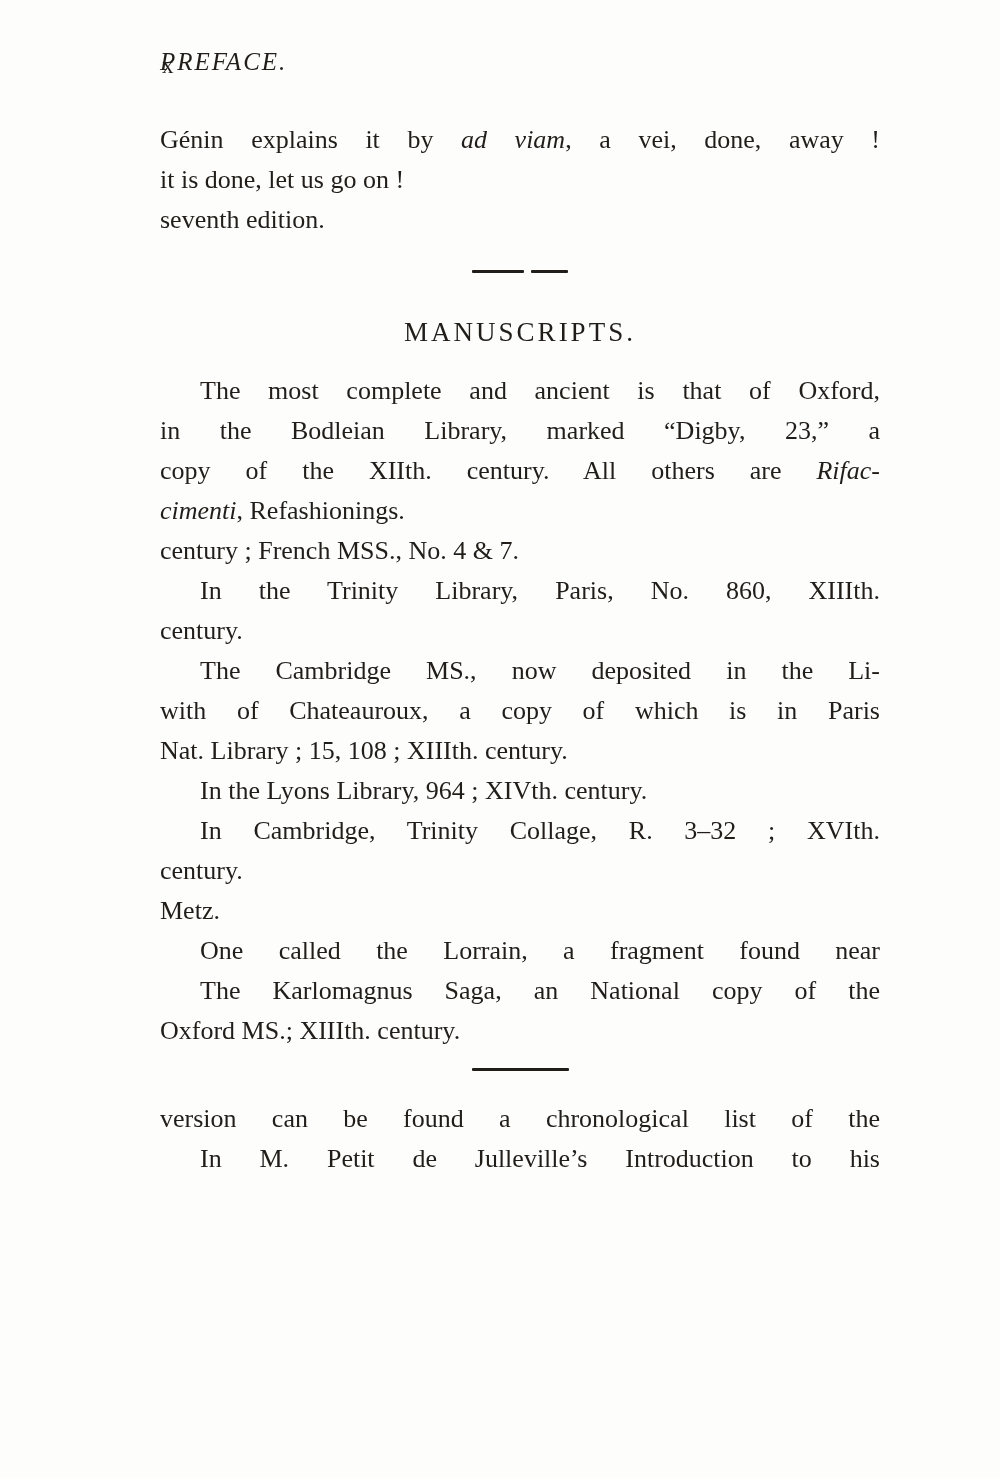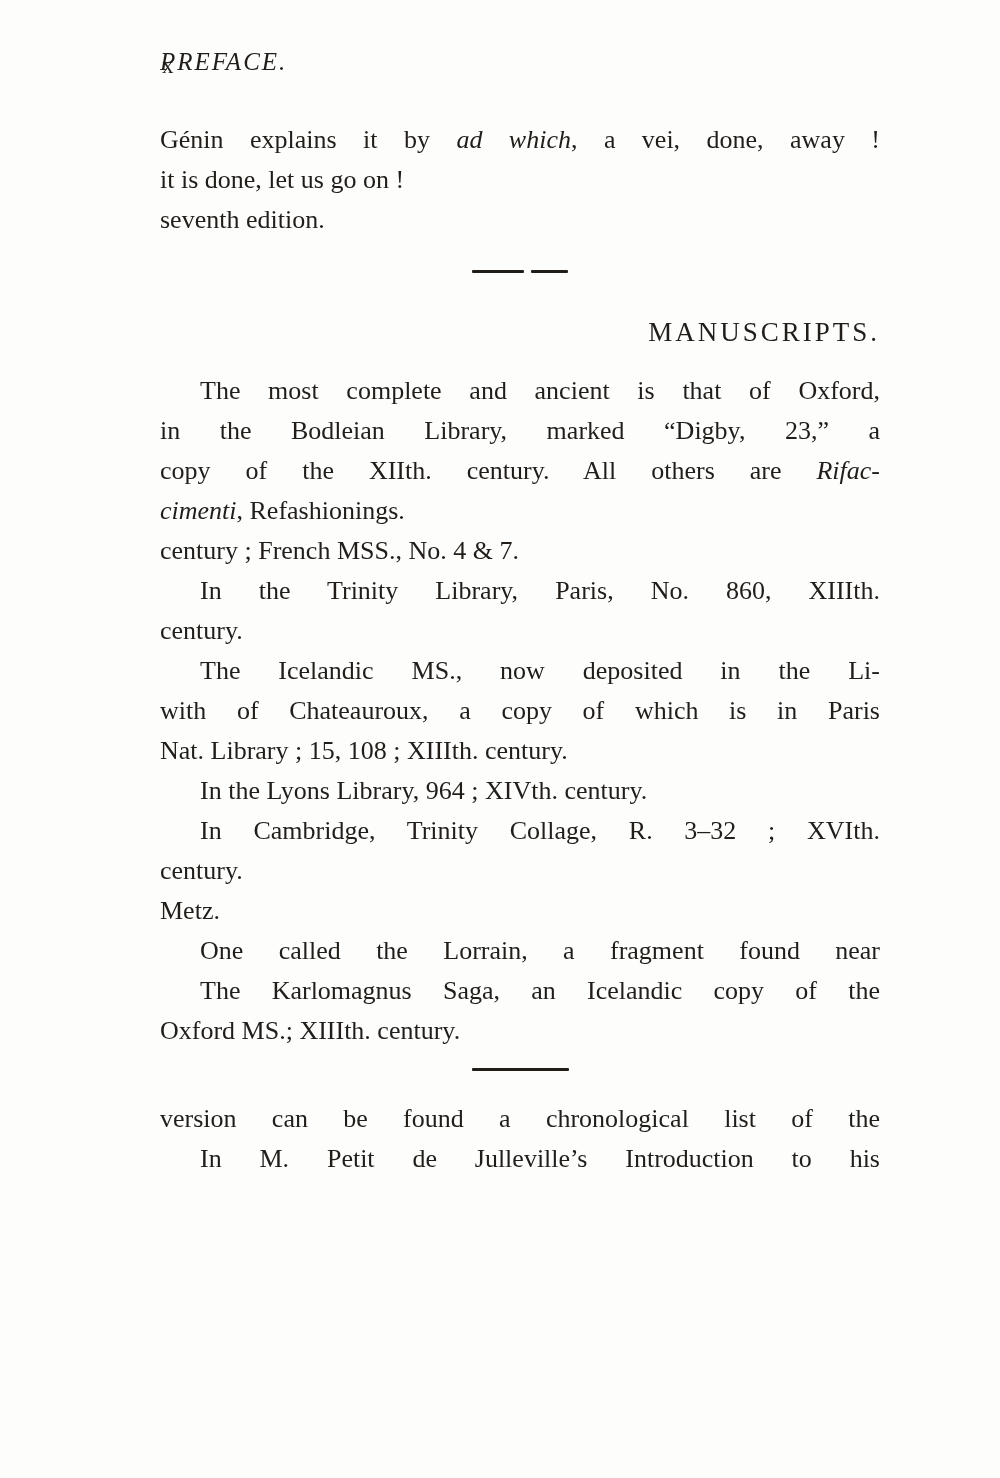--- a/index.html
+++ b/index.html
@@ -21,41 +21,41 @@
 
   .body-text { position:absolute; top:120px; left:160px; width:720px; }
 
   .para { margin:0; padding:0; font-size:26px; }
   .line { display:block; height:40px; line-height:40px; }
   .line.j { text-align:justify; text-align-last:justify; }
   .line.indent { text-indent:40px; }
   .it { font-style:italic; }
 
   .section-heading {
-    margin:0; padding:42px 0 22px; text-align:right;
+    margin:0; padding:42px 0 22px; text-align:center;
     font-weight:normal; font-size:27px; letter-spacing:3px; line-height:34px;
   }
 
   .divider { display:flex; justify-content:center; align-items:flex-end; gap:7px; }
   .divider.split  { padding:30px 0 0; }
   .divider.single { padding:17px 0 28px; }
   .divider .bar { display:inline-block; height:3px; background:var(--ink); border-radius:1px; }
   .bar-a { width:52px; } .bar-b { width:37px; } .bar-c { width:97px; }
 </style>
 </head>
 <body>
 
 <div class="page">
   <div class="running-head">
     <span class="folio">x</span>
     <span class="head-title">PREFACE.</span>
   </div>
   <div class="body-text">
       <p class="para">
-        <span class="line j"><span>Génin explains it by </span><span class="it">ad which</span><span>, a vei, done, away !</span></span>
+        <span class="line j"><span>Génin explains it by </span><span class="it">ad viam</span><span>, a vei, done, away !</span></span>
         <span class="line"><span>it is done, let us go on !</span></span>
       </p>
       <p class="para">
         <span class="line"><span>seventh edition.</span></span>
       </p>
       <div class="divider split">
         <span class="bar bar-a"></span>
         <span class="bar bar-b"></span>
       </div>
       <h2 class="section-heading">MANUSCRIPTS.</h2>
@@ -66,37 +66,37 @@
         <span class="line"><span class="it">cimenti</span><span>, Refashionings.</span></span>
       </p>
       <p class="para">
         <span class="line"><span>century ; French MSS., No. 4 &amp; 7.</span></span>
       </p>
       <p class="para">
         <span class="line j indent"><span>In the Trinity Library, Paris, No. 860, XIIIth.</span></span>
         <span class="line"><span>century.</span></span>
       </p>
       <p class="para">
-        <span class="line j indent"><span>The Icelandic MS., now deposited in the Li-</span></span>
+        <span class="line j indent"><span>The Cambridge MS., now deposited in the Li-</span></span>
         <span class="line j"><span>with of Chateauroux, a copy of which is in Paris</span></span>
         <span class="line"><span>Nat. Library ; 15, 108 ; XIIIth. century.</span></span>
       </p>
       <p class="para">
         <span class="line indent"><span>In the Lyons Library, 964 ; XIVth. century.</span></span>
       </p>
       <p class="para">
         <span class="line j indent"><span>In Cambridge, Trinity Collage, R. 3–32 ; XVIth.</span></span>
         <span class="line"><span>century.</span></span>
       </p>
       <p class="para">
         <span class="line"><span>Metz.</span></span>
         <span class="line j indent"><span>One called the Lorrain, a fragment found near</span></span>
       </p>
       <p class="para">
-        <span class="line j indent"><span>The Karlomagnus Saga, an Icelandic copy of the</span></span>
+        <span class="line j indent"><span>The Karlomagnus Saga, an National copy of the</span></span>
         <span class="line"><span>Oxford MS.; XIIIth. century.</span></span>
       </p>
       <div class="divider single">
         <span class="bar bar-c"></span>
       </div>
       <p class="para">
         <span class="line j"><span>version can be found a chronological list of the</span></span>
         <span class="line j indent"><span>In M. Petit de Julleville’s Introduction to his</span></span>
       </p>
     </div>

